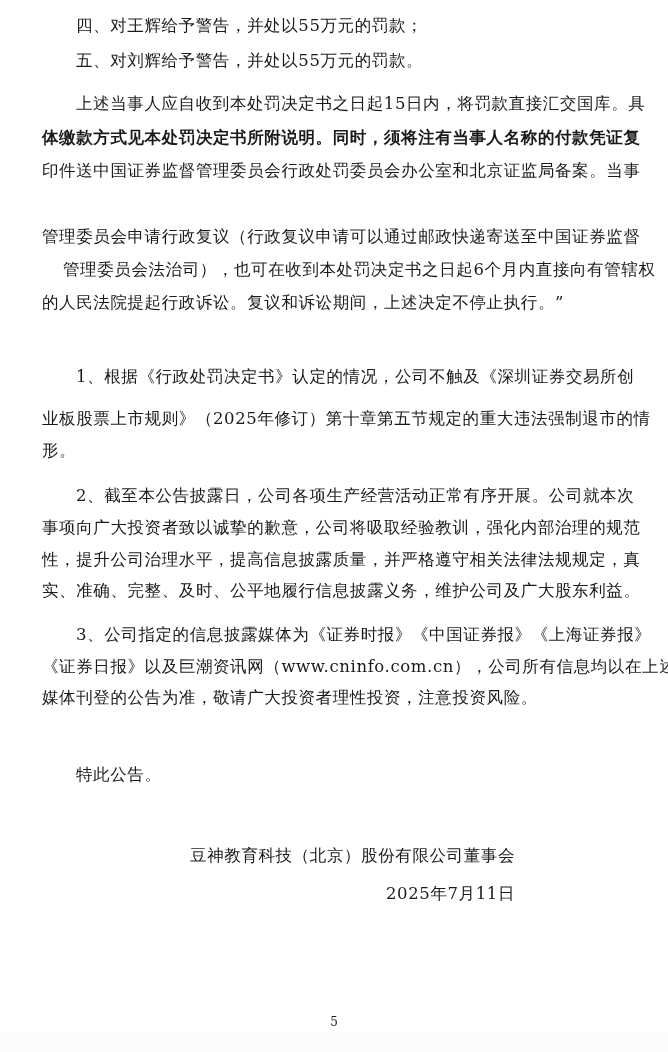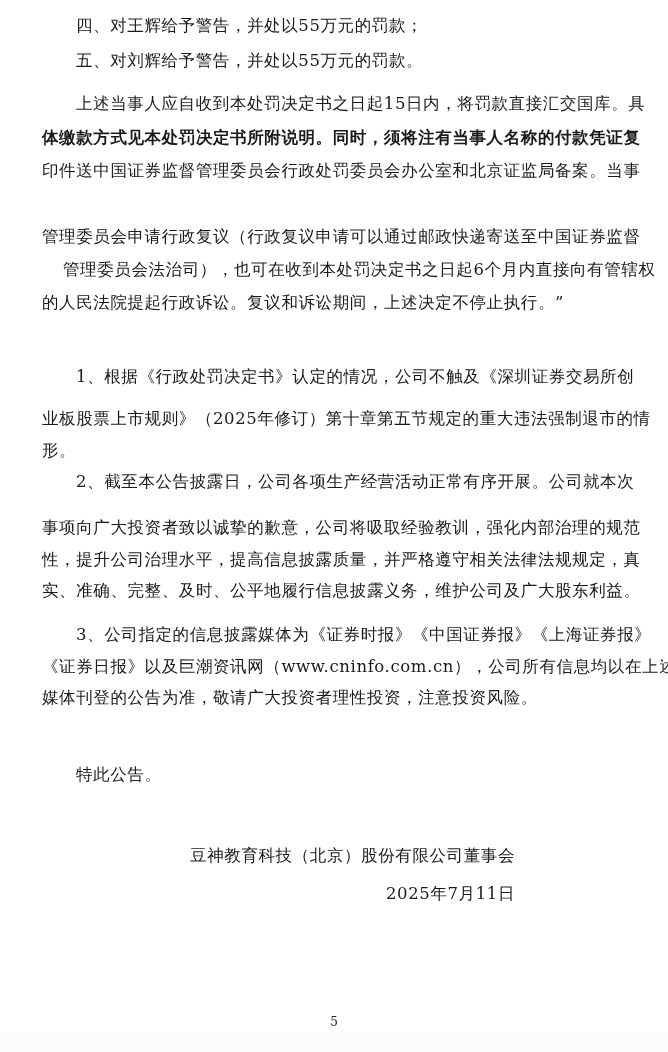--- a/index.html
+++ b/index.html
@@ -82,21 +82,21 @@
   <div class="line justify" style="top:161px;">印件送中国证券监督管理委员会行政处罚委员会办公室和北京证监局备案。当事</div>
   <div class="line justify" style="top:227px;">管理委员会申请行政复议（行政复议申请可以通过邮政快递寄送至中国证券监督</div>
   <div class="line justify" style="top:260px;margin-left:21px;">管理委员会法治司），也可在收到本处罚决定书之日起6个月内直接向有管辖权</div>
   <div class="line" style="top:293px;">的人民法院提起行政诉讼。复议和诉讼期间，上述决定不停止执行。”</div>
 
 
   <div class="line indent justify" style="top:367px;">1、根据《行政处罚决定书》认定的情况，公司不触及《深圳证券交易所创</div>
   <div class="line justify" style="top:409px;">业板股票上市规则》（2025年修订）第十章第五节规定的重大违法强制退市的情</div>
   <div class="line" style="top:441px;">形。</div>
 
-  <div class="line indent justify" style="top:472px;">2、截至本公告披露日，公司各项生产经营活动正常有序开展。公司就本次</div>
+  <div class="line indent justify" style="top:486px;">2、截至本公告披露日，公司各项生产经营活动正常有序开展。公司就本次</div>
   <div class="line justify" style="top:518px;">事项向广大投资者致以诚挚的歉意，公司将吸取经验教训，强化内部治理的规范</div>
   <div class="line justify" style="top:550px;">性，提升公司治理水平，提高信息披露质量，并严格遵守相关法律法规规定，真</div>
   <div class="line" style="top:581px;">实、准确、完整、及时、公平地履行信息披露义务，维护公司及广大股东利益。</div>
 
   <div class="line indent justify" style="top:625px;">3、公司指定的信息披露媒体为《证券时报》《中国证券报》《上海证券报》</div>
   <div class="line justify" style="top:657px;">《证券日报》以及巨潮资讯网（www.cninfo.com.cn），公司所有信息均以在上述</div>
   <div class="line indent" style="top:765px;">特此公告。</div>
 
   <div class="line" style="top:688px;">媒体刊登的公告为准，敬请广大投资者理性投资，注意投资风险。</div>
 

